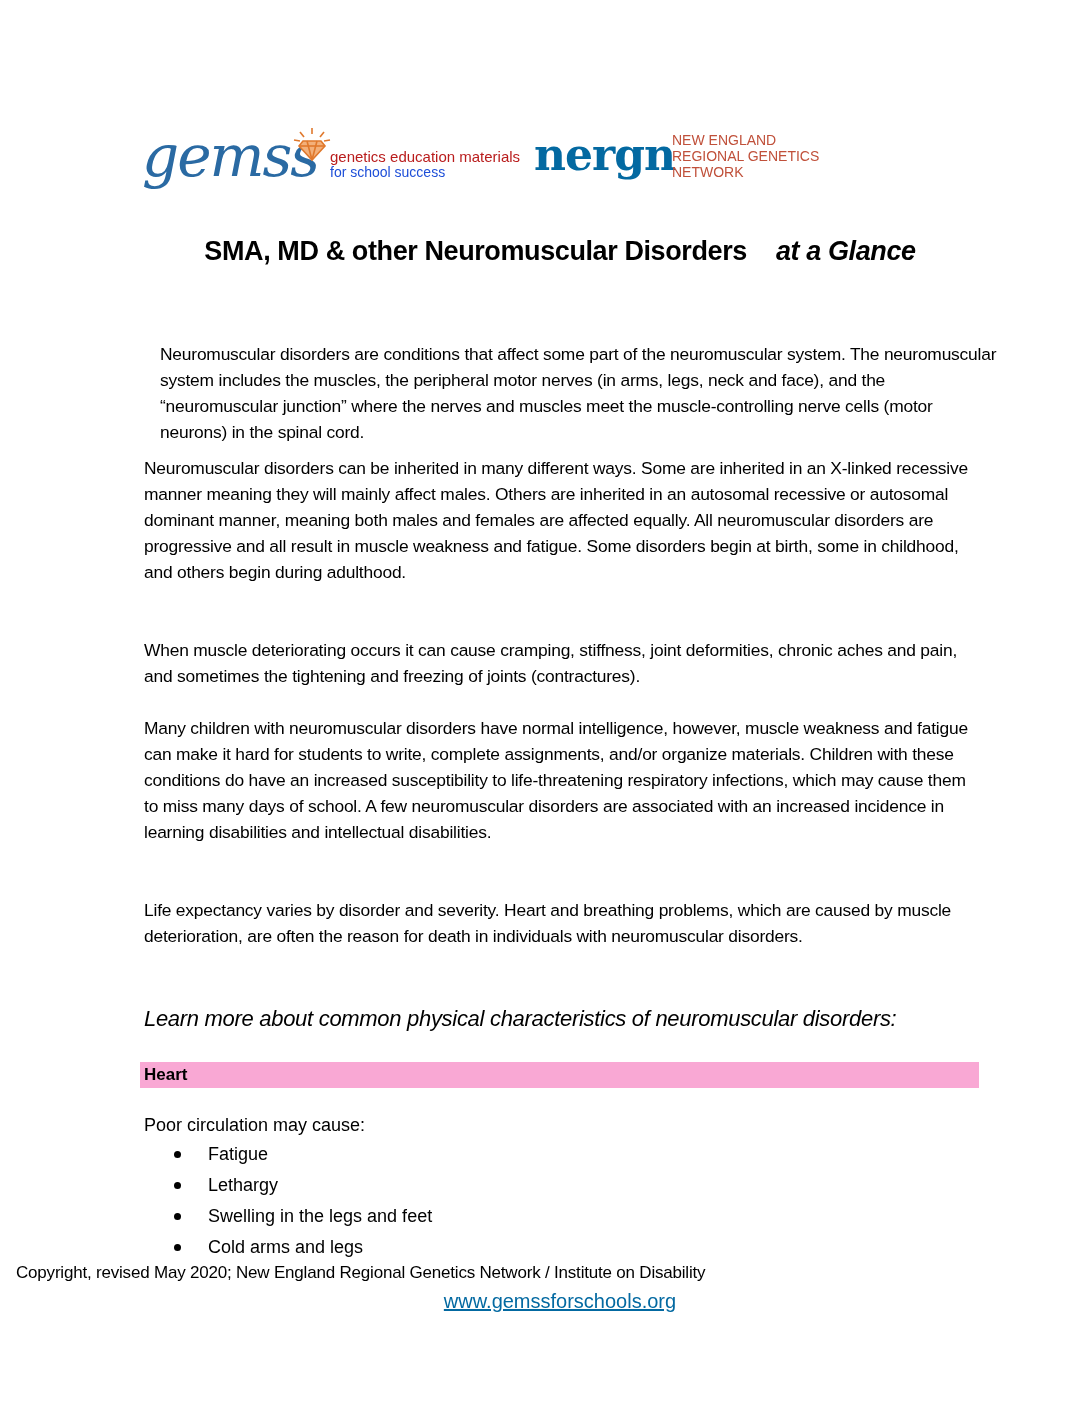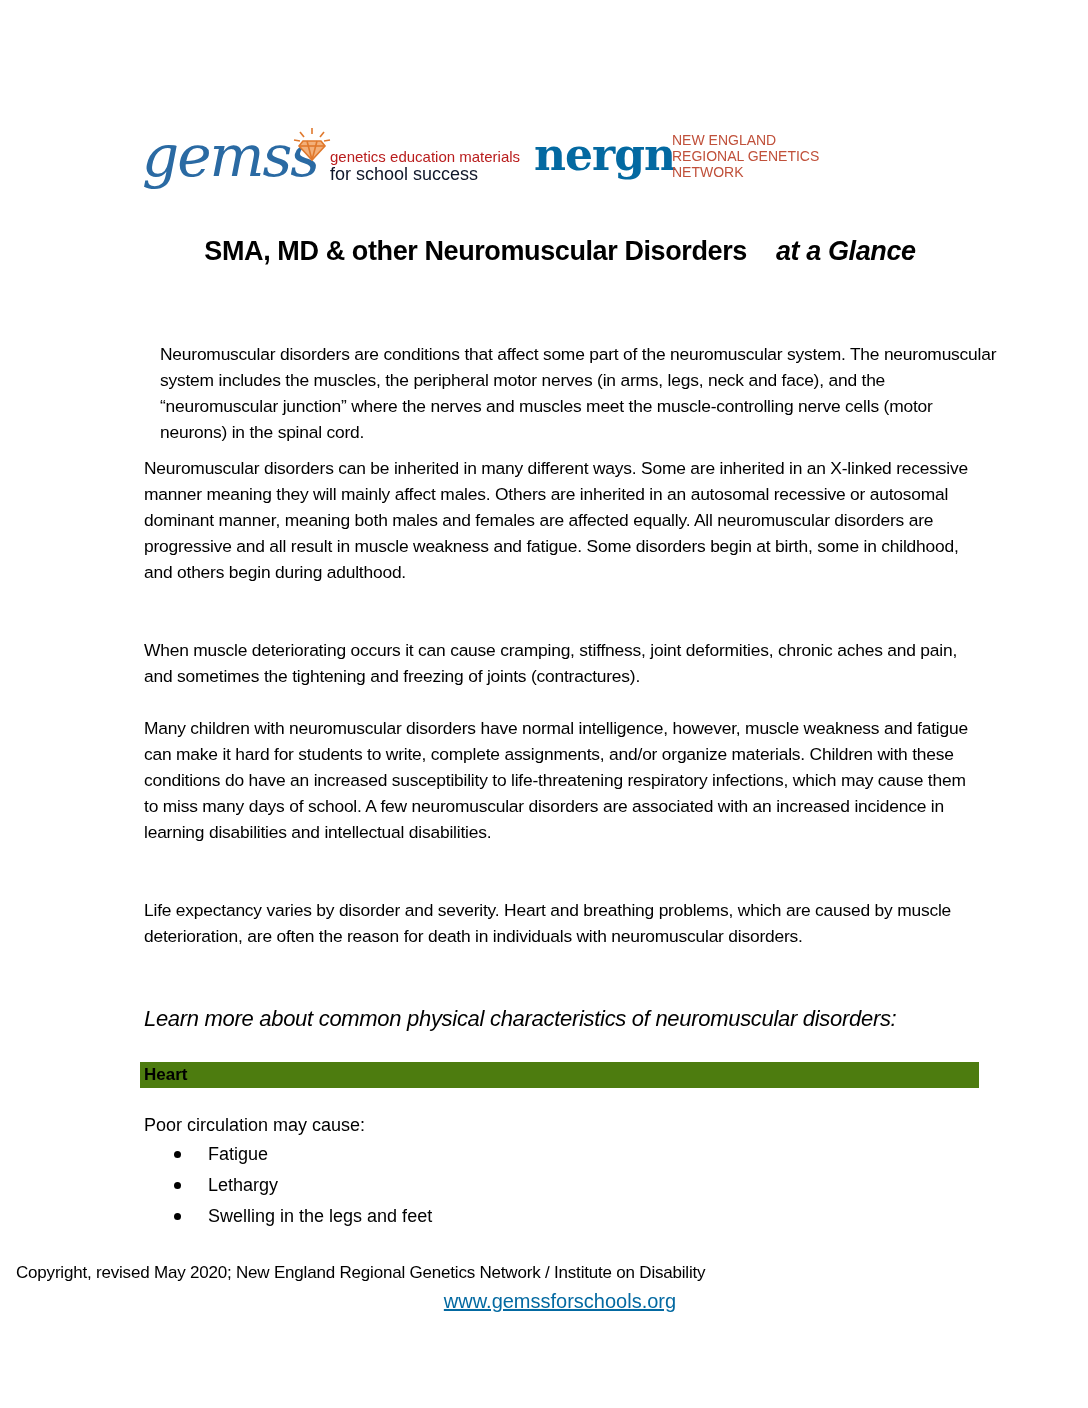--- a/index.html
+++ b/index.html
@@ -7,21 +7,21 @@
          font-family: "Liberation Sans", sans-serif; color: #000; }
   .page { position: absolute; left: 16px; top: 0; width: 1088px; height: 1408px; }
 
   
   .logos { position: absolute; top: 126px; left: 126px; height: 72px; width: 700px; }
   .gemss-logo { position: absolute; left: 0; top: 0; width: 370px; height: 72px; }
   .gemss-word { position: absolute; left: 0; top: 0; font-family: "DejaVu Serif", serif;
                 font-size: 58px; color: #2a6aa3; letter-spacing: -2px; line-height: 60px; font-style: italic; }
   .gem-icon { position: absolute; left: 150px; top: 2px; width: 40px; height: 34px; }
   .gemss-tag1 { position: absolute; left: 188px; top: 22px; font-size: 15px; color: #b91c1c; white-space: nowrap; }
-  .gemss-tag2 { position: absolute; left: 188px; top: 38px; font-size: 18px; color: #0f172a; white-space: nowrap; }
+  .gemss-tag2 { position: absolute; left: 188px; top: 38px; font-size: 14px; color: #1d4ed8; white-space: nowrap; }
 
   .nergn-logo { position: absolute; left: 392px; top: 0; width: 300px; height: 72px; }
   .nergn-word { position: absolute; left: 0; top: 4px; font-family: "DejaVu Serif", serif; font-weight: bold;
                 font-size: 44px; color: #0369a1; letter-spacing: -1px; line-height: 50px; }
   .nergn-text { position: absolute; left: 138px; top: 6px; font-size: 14px; color: #c0503a; line-height: 16px; white-space: nowrap; }
 
   
   .title { position: absolute; top: 236px; left: 0; width: 1088px; text-align: center;
            font-family: "Liberation Sans", sans-serif; font-weight: bold; font-size: 27px; letter-spacing: -0.4px; }
   .title .it { font-style: italic; margin-left: 22px; }
@@ -32,21 +32,21 @@
   .p1 { top: 325px; }
   .p2 { top: 455px; }
   .p3 { top: 637px; }
   .p4 { top: 715px; }
   .p5 { top: 897px; }
 
   .subhead { position: absolute; top: 1006px; left: 128px; width: 860px; font-style: italic;
              font-size: 22px; letter-spacing: -0.3px; }
 
   .section-bar { position: absolute; top: 1062px; left: 124px; width: 839px; height: 26px;
-                 background: #4d7c0f; }
+                 background: #f9a8d4; }
   .section-bar-label { position: absolute; left: 4px; top: 3px; font-weight: bold; font-size: 17px; }
 
   .intro { position: absolute; top: 1115px; left: 128px; font-size: 18px; }
   .bullets { position: absolute; top: 1141px; left: 158px; margin: 0; padding: 0; list-style: none; }
   .bullets li { position: relative; height: 31px; line-height: 26px; font-size: 18px; padding-left: 34px; }
   .bullet-dot { position: absolute; left: 0; top: 10px; width: 7px; height: 7px; border-radius: 50%; background: #000; }
 
   .footer { position: absolute; top: 1263px; left: 0; width: 1088px; text-align: left; font-size: 17px; letter-spacing: -0.2px; }
   .footer-link { position: absolute; top: 1290px; left: 0; width: 1088px; text-align: center; font-size: 20px; }
   .footer-link a { color: #0369a1; text-decoration: underline; }
@@ -100,19 +100,20 @@
 
   <div class="section-bar">
     <span class="section-bar-label">Heart</span>
   </div>
 
   <div class="intro">Poor circulation may cause:</div>
   <ul class="bullets">
     <li><span class="bullet-dot"></span><span>Fatigue</span></li>
     <li><span class="bullet-dot"></span><span>Lethargy</span></li>
     <li><span class="bullet-dot"></span><span>Swelling in the legs and feet</span></li>
+    <li><span class="bullet-dot"></span><span>Cold arms and legs</span></li>
   </ul>
 
   <div class="footer">Copyright, revised May 2020; New England Regional Genetics Network / Institute on Disability</div>
   <div class="footer-link">
     <a>www.gemssforschools.org</a>
   </div>
 </div>
 
 </body></html>

